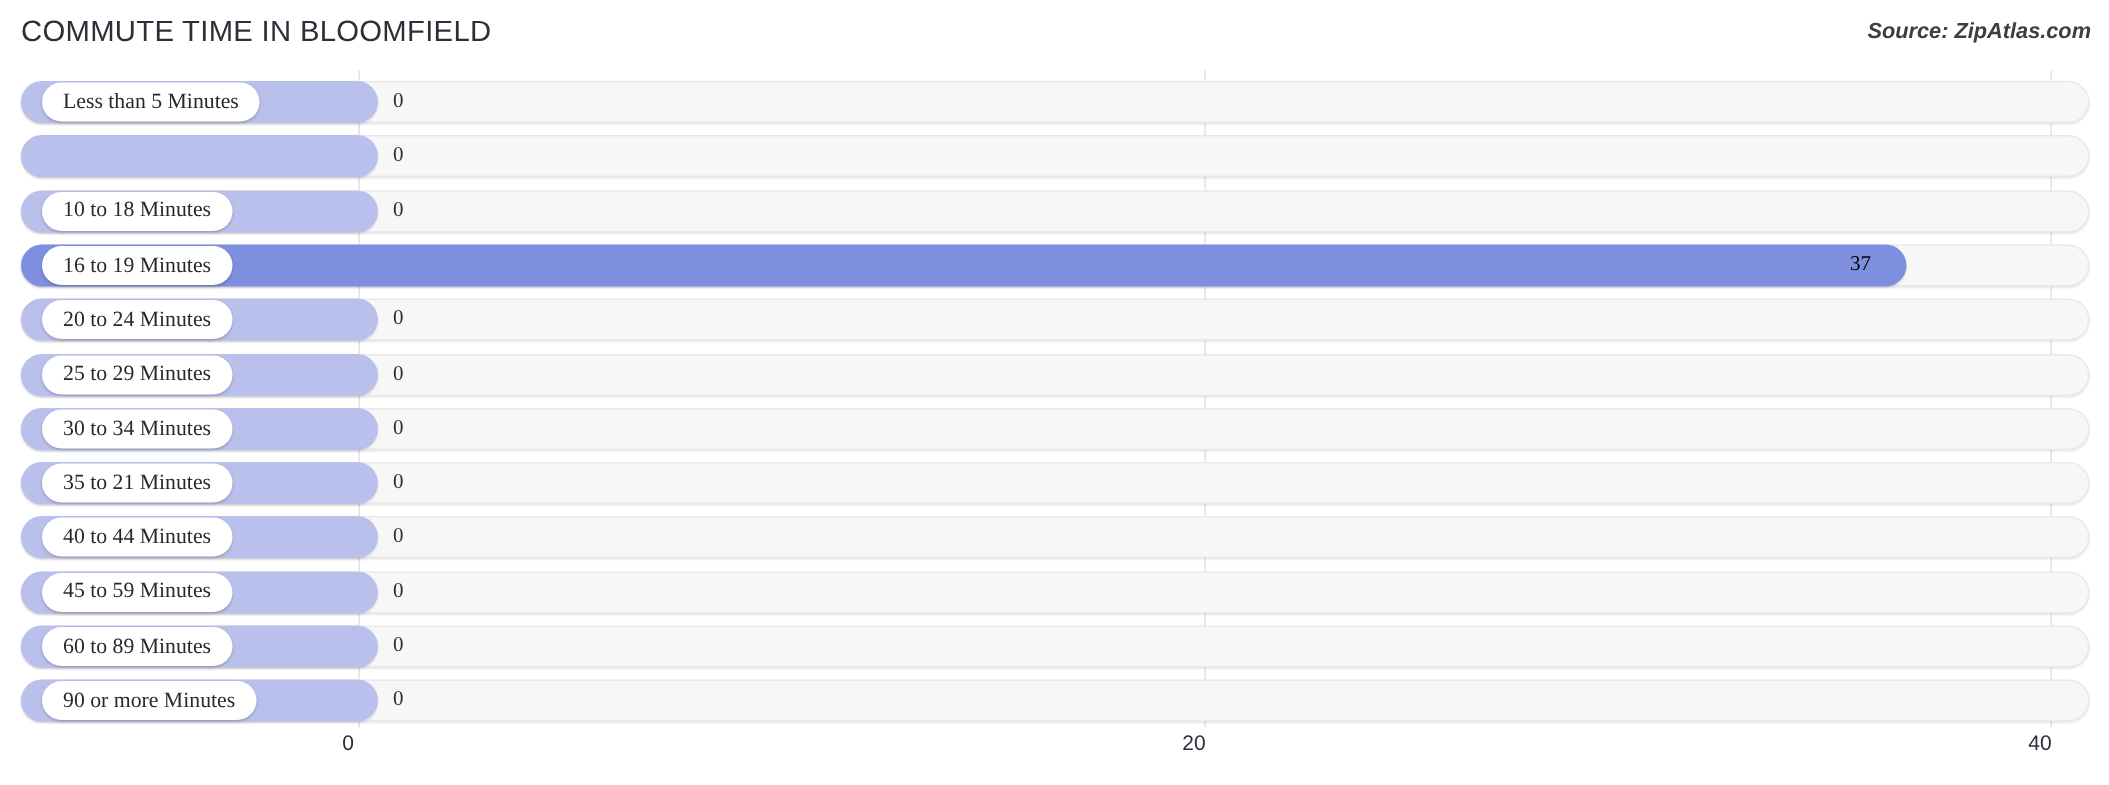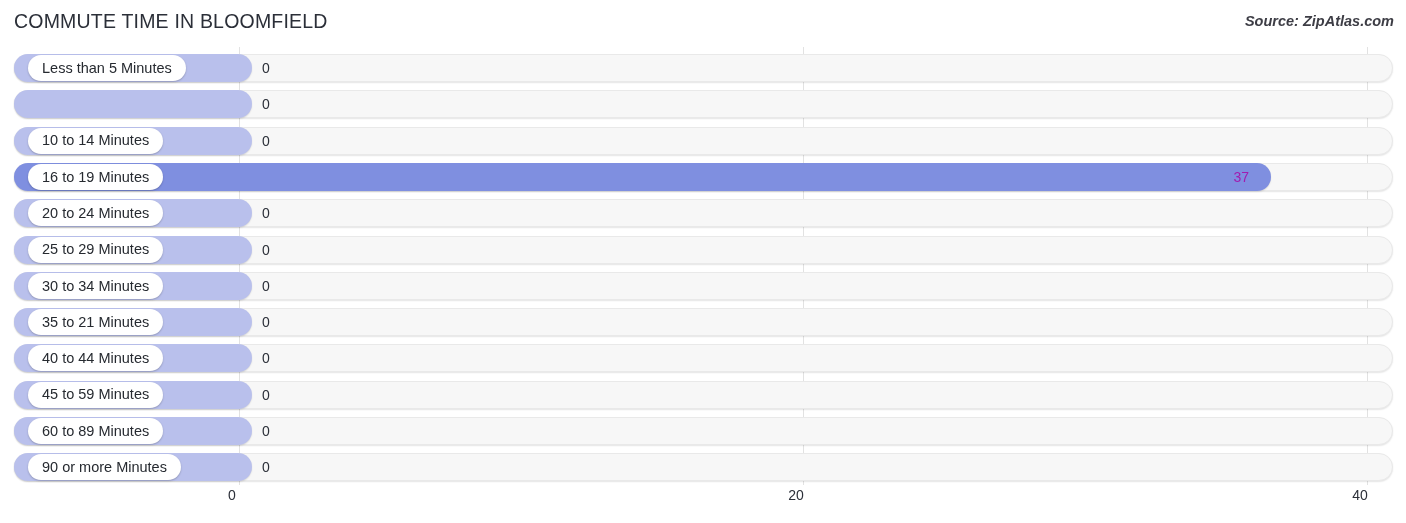--- a/index.html
+++ b/index.html
@@ -71,20 +71,21 @@
     position: absolute;
     left: 0; top: 0;
     width: 1406px;
     height: 438px;
   }
   .row {
     position: absolute;
     left: 14px;
     width: 1379px;
     height: 28px;
+    font-family: Liberation Serif, serif;
   }
   
   .track {
     position: absolute;
     left: 0; top: 0;
     width: 100%;
     height: 28px;
     box-sizing: border-box;
     background: #f7f7f7;
     border: 1px solid #e9e9e9;
@@ -134,21 +135,21 @@
     color: #2b2f38;
     white-space: nowrap;
   }
   .value-in {
     position: absolute;
     top: 0;
     height: 28px;
     display: flex;
     align-items: center;
     font-size: 14px;
-    color: #a21caf;
+    color: #000000;
     white-space: nowrap;
   }
 
   
   #axis {
     position: absolute;
     left: 0;
     top: 487px;
     width: 1406px;
     height: 30px;
@@ -187,21 +188,21 @@
       </div>
       <div class="row" style="top: 43.3px;">
         <div class="track"></div>
         <div class="bar" style="width: 238px;"></div>
         <div class="value-out" style="left: 248px;">0</div>
       </div>
       <div class="row" style="top: 79.6px;">
         <div class="track"></div>
         <div class="bar" style="width: 238px;"></div>
         <div class="label-capsule">
-          <span class="cat-label">10 to 14 Minutes</span>
+          <span class="cat-label">10 to 18 Minutes</span>
         </div>
         <div class="value-out" style="left: 248px;">0</div>
       </div>
       <div class="row" style="top: 115.9px;">
         <div class="track"></div>
         <div class="bar highlight" style="width: 1257.4px;"></div>
         <div class="label-capsule">
           <span class="cat-label">16 to 19 Minutes</span>
         </div>
         <div class="value-in" style="left: 1219.4px;">37</div>

